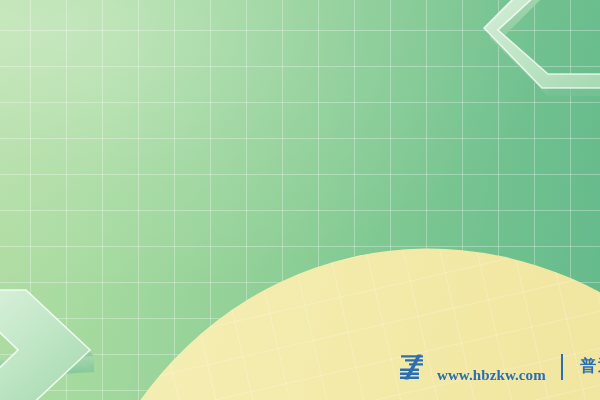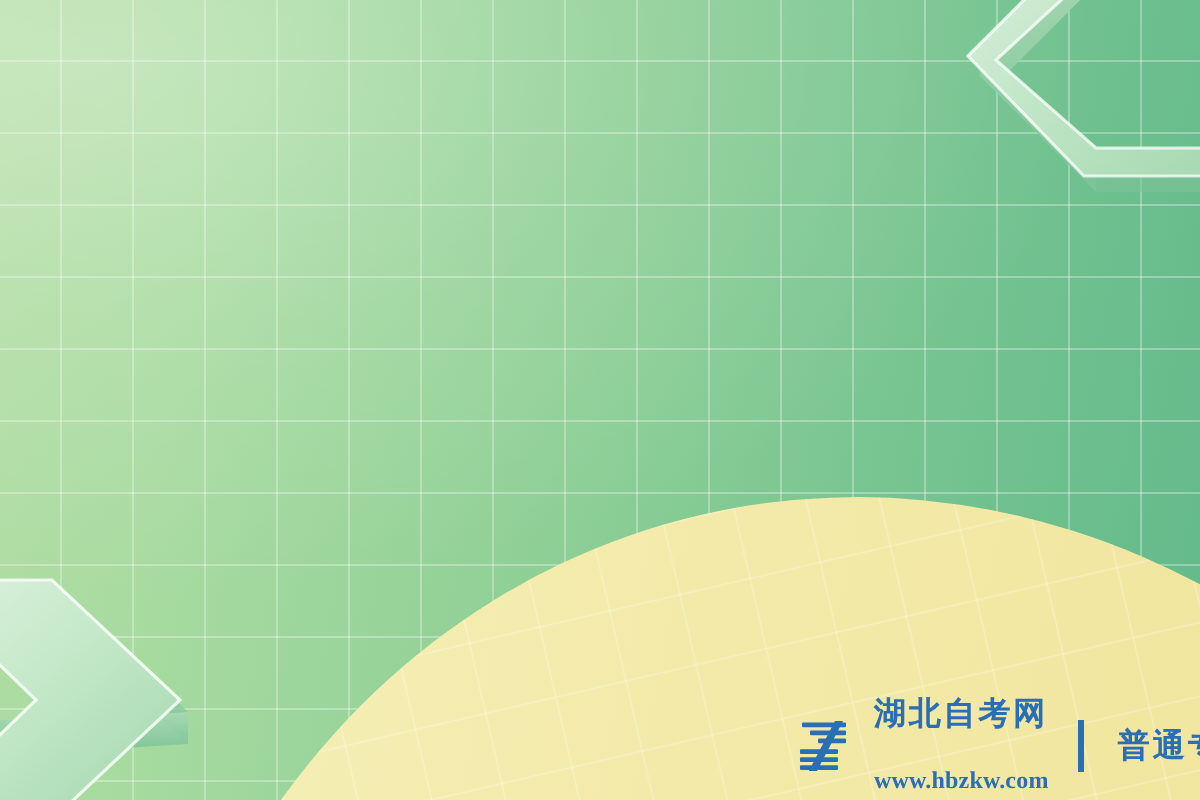--- a/index.html
+++ b/index.html
@@ -109,21 +109,21 @@
   }
   .logo-name {
     font-size: 16px;
     font-weight: 700;
     color: #2a6eb5;
     letter-spacing: 1.4px;
     white-space: nowrap;
   }
   .logo-url {
     margin-top: 18px;
-    font-size: 12px;
+    font-size: 15px;
     font-weight: 700;
     color: #2a6eb5;
     letter-spacing: 0.1px;
     white-space: nowrap;
     font-family: "Liberation Serif", "DejaVu Serif", serif;
   }
 
   .logo-divider {
     width: 2.5px;
     height: 26px;
@@ -205,21 +205,20 @@
           <rect x="11" y="10.2" width="14" height="2.4" rx="0.5"></rect>
           <rect x="2" y="15.6" width="19" height="2.4" rx="0.5"></rect>
           <rect x="2" y="19.6" width="19" height="2.4" rx="0.5"></rect>
           <rect x="2" y="23.6" width="19" height="2.4" rx="0.5"></rect>
           <path d="M19.5 1.5 L23.5 1.5 L10.5 26.5 L6.4 26.5 Z"></path>
         </g>
       </svg>
     </span>
 
     <span class="logo-textblock">
-      <span class="logo-name">湖北自考网</span>
       <span class="logo-url">www.hbzkw.com</span>
     </span>
 
     <span class="logo-divider"></span>
 
     <span class="logo-tagline">普通专升本</span>
   </div>
 
 </div>
 

